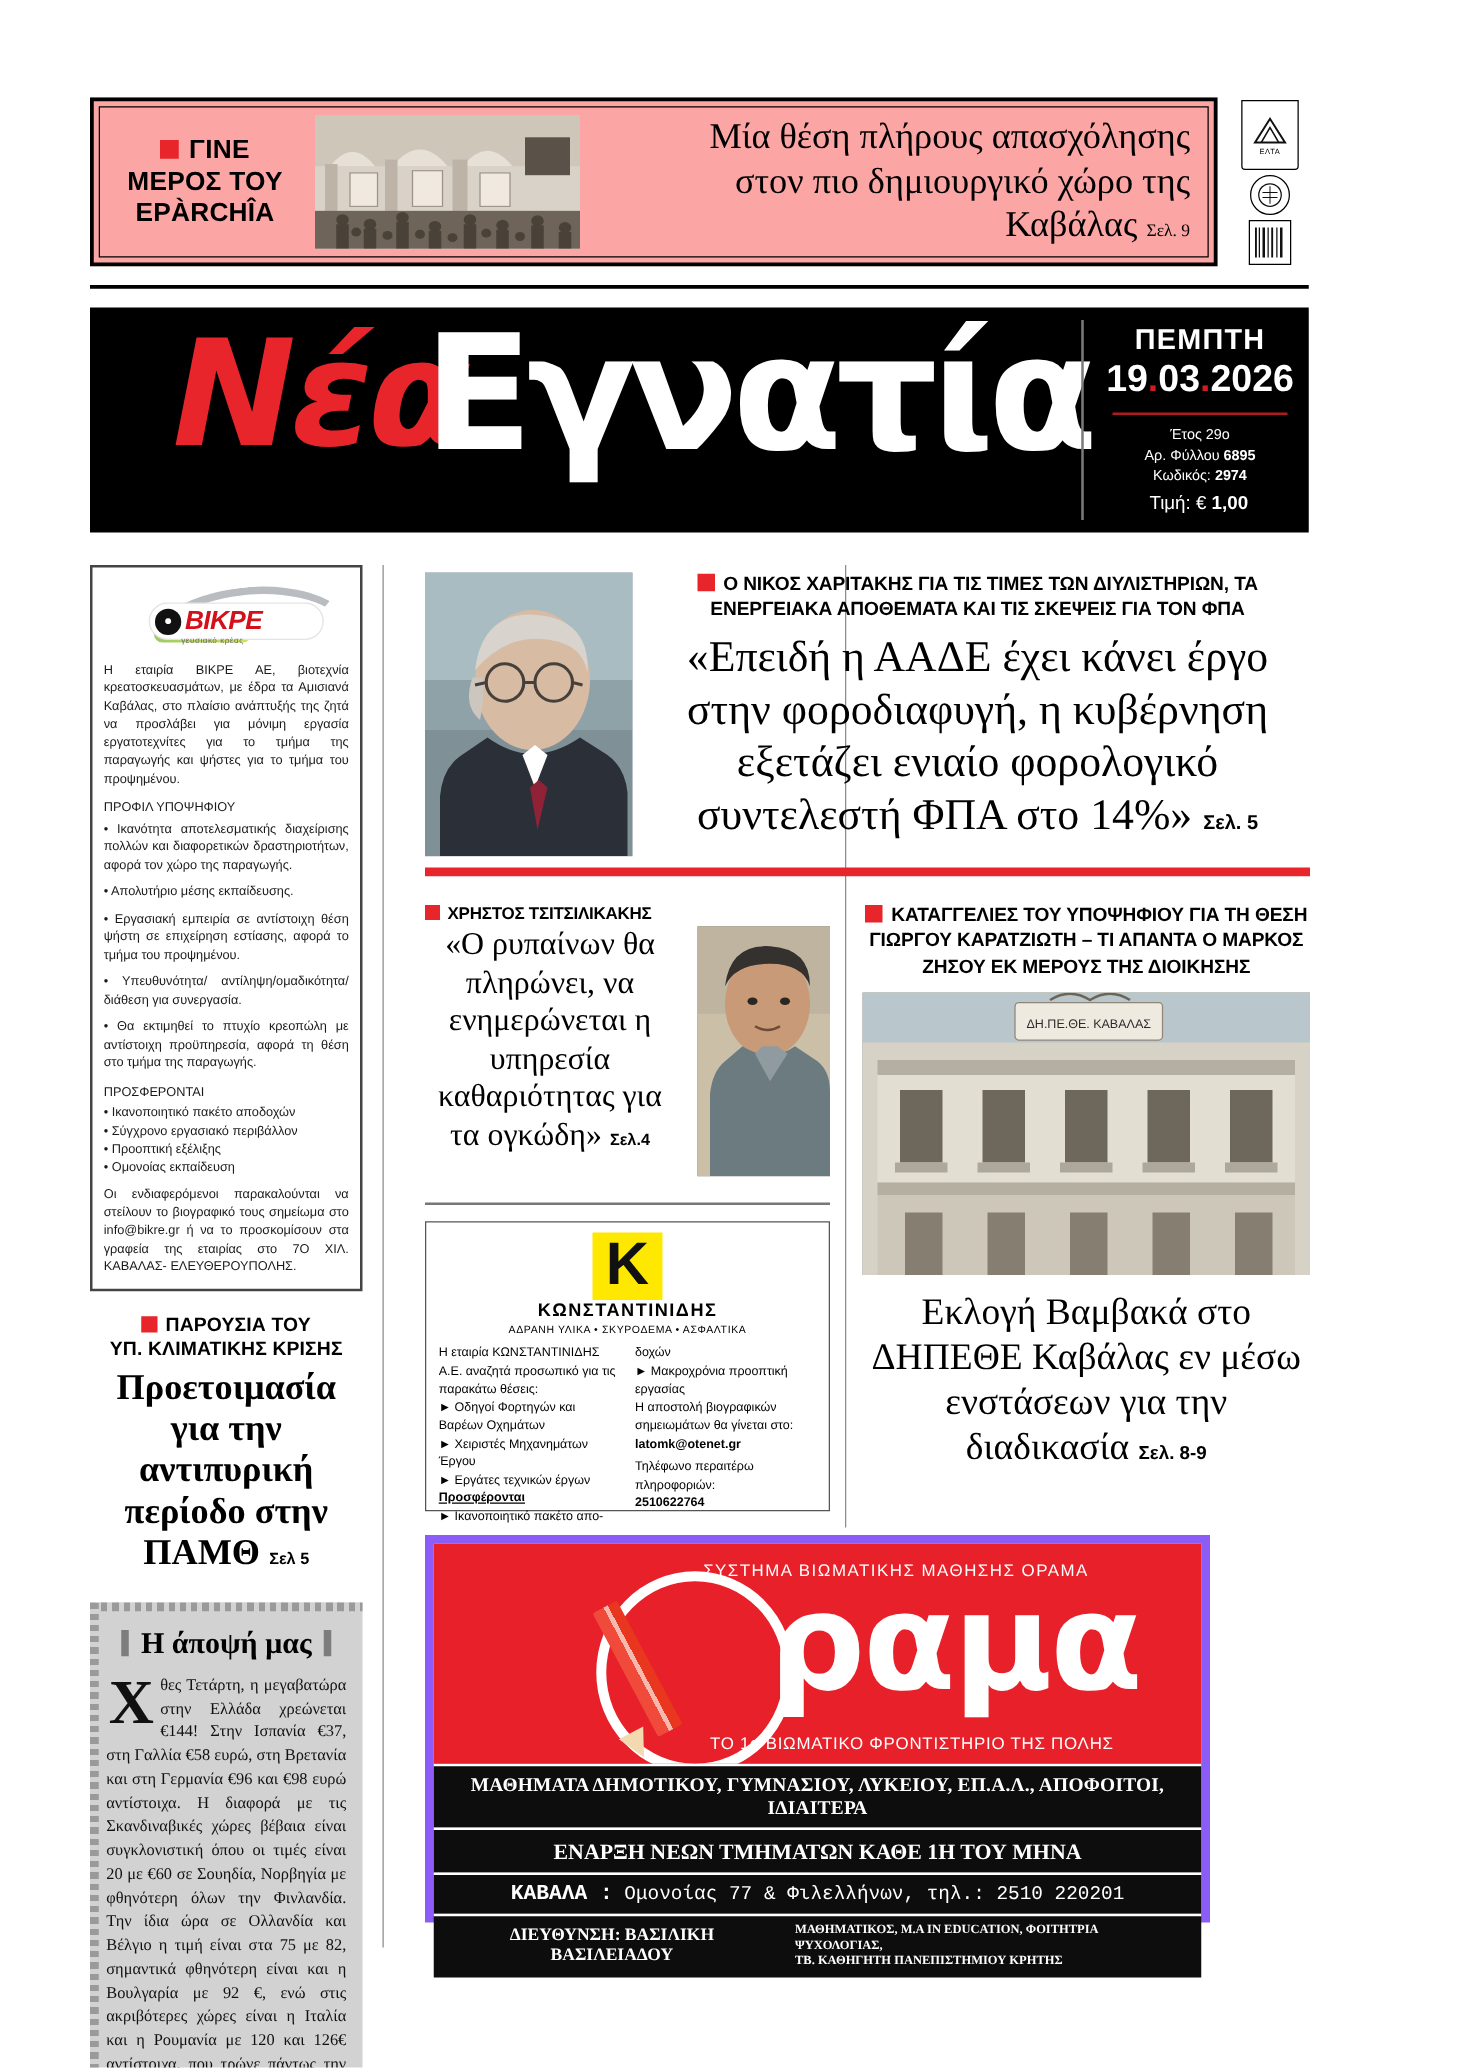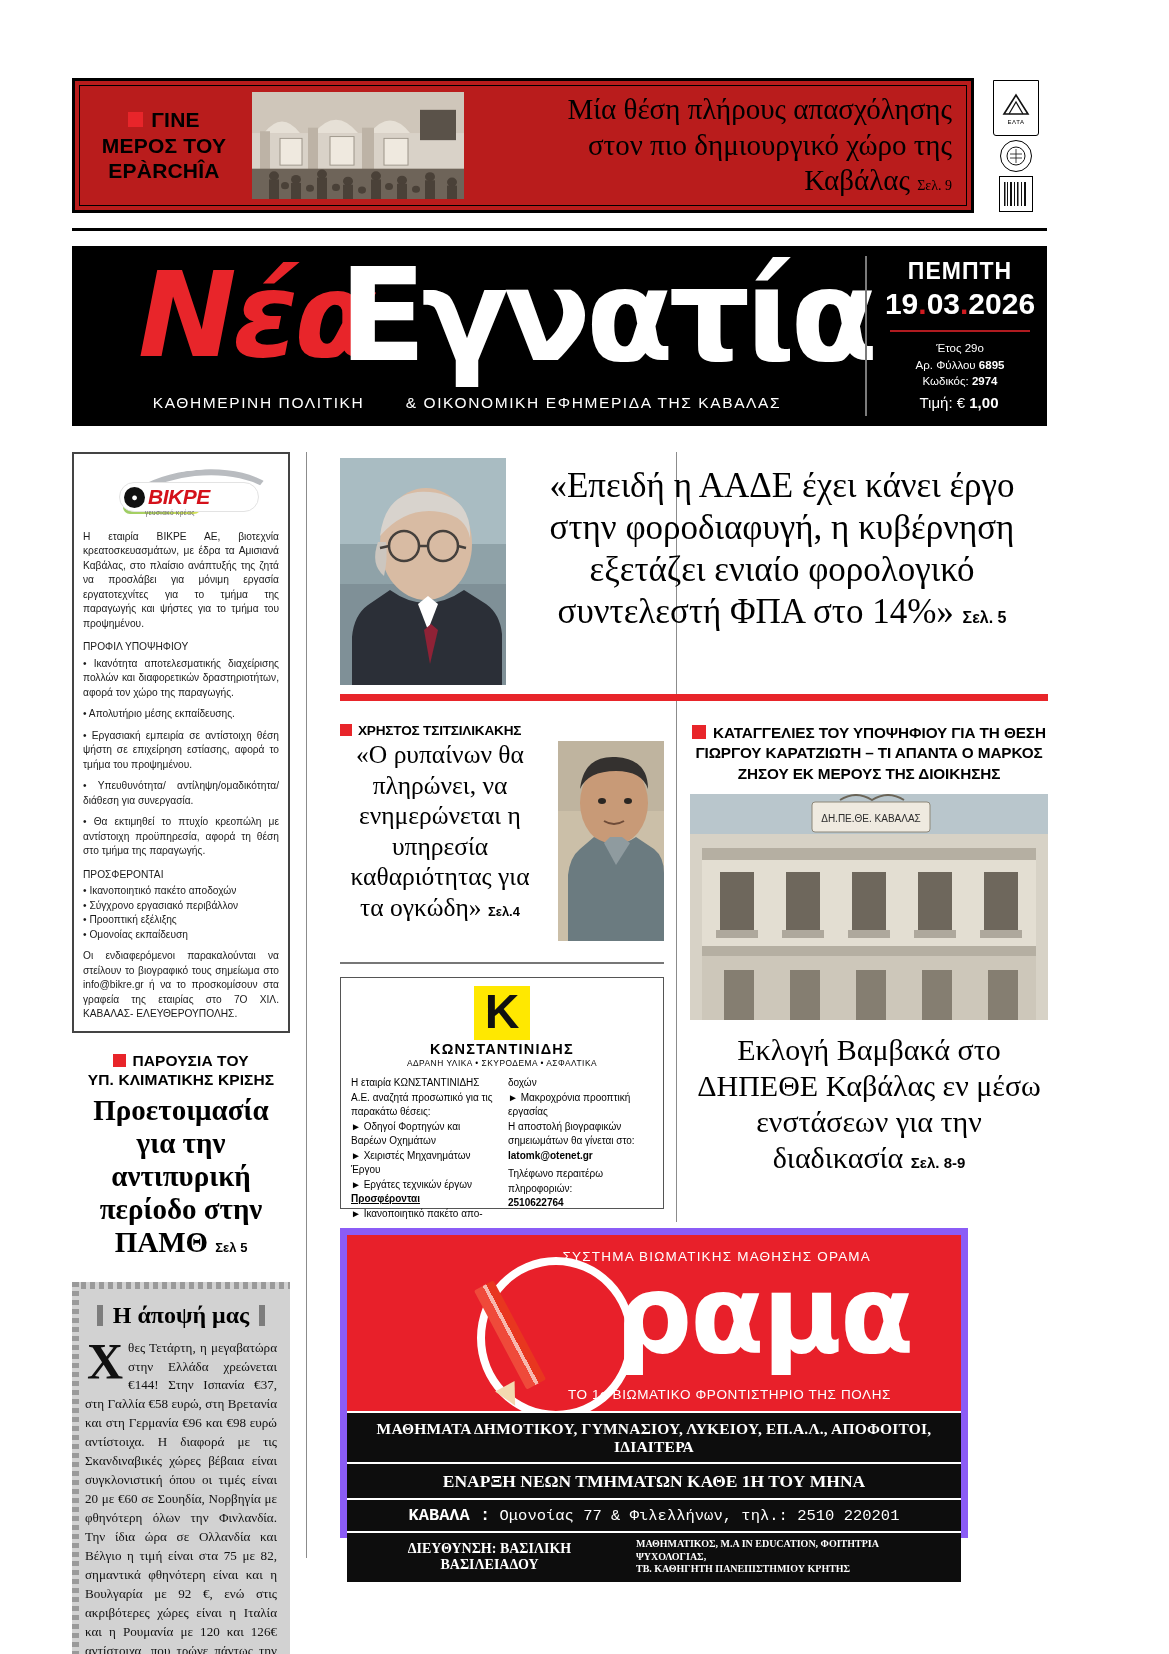--- a/index.html
+++ b/index.html
@@ -1,21 +1,21 @@
 <!DOCTYPE html>
 <html lang="el"><head>
 <meta charset="utf-8">
 <title>Νέα Εγνατία</title>
 <style>
   html,body{margin:0;padding:0;background:#ffffff;}
   body{width:1169px;height:1654px;font-family:"Liberation Sans",sans-serif;color:#000;position:relative;overflow:hidden;}
   .page{position:absolute;left:0;top:0;width:1169px;height:1654px;background:#fff;}
 
   
-  .topstrip{position:absolute;left:72px;top:78px;width:902px;height:135px;border:3px solid #000;box-sizing:border-box;background:#b91c1c;}
+  .topstrip{position:absolute;left:72px;top:78px;width:902px;height:135px;border:3px solid #000;box-sizing:border-box;background:#fca5a5;}
   .topstrip-inner{position:absolute;left:4px;top:4px;right:4px;bottom:4px;border:1px solid #000;box-sizing:border-box;display:flex;align-items:stretch;}
   .ts-left{width:168px;display:flex;flex-direction:column;justify-content:center;align-items:center;padding:4px 2px;box-sizing:border-box;}
   .ts-left .ln{font-weight:bold;font-size:21px;line-height:1.22;letter-spacing:.2px;text-align:center;white-space:nowrap;}
   .ts-left .ln1{display:flex;align-items:center;gap:8px;}
   .redsq{display:inline-block;width:15px;height:15px;background:#e8252a;}
   .ts-photo{width:212px;margin:6px 4px;background:#6d635c;position:relative;overflow:hidden;}
   .ts-right{flex:1;display:flex;flex-direction:column;justify-content:center;align-items:flex-end;padding:2px 14px 2px 10px;box-sizing:border-box;}
   .ts-right .hl{font-family:"Liberation Serif",serif;font-size:29px;line-height:1.22;text-align:right;white-space:nowrap;}
   .ts-right .sel{font-size:14px;font-family:"Liberation Serif",serif;}
   .elta{position:absolute;left:985px;top:80px;width:62px;height:132px;display:flex;flex-direction:column;align-items:center;gap:4px;}
@@ -216,25 +216,20 @@
     </div>
   </div>
 
   <div class="mastrule"></div>
   <div class="masthead">
     <div class="mast-left">
       <div class="mast-title">
         <div class="mast-nea">Νέα</div>
         <div class="mast-egn">Εγνατία</div>
       </div>
-      <div class="mast-sub">
-        <span>ΚΑΘΗΜΕΡΙΝΗ ΠΟΛΙΤΙΚΗ</span>
-        &nbsp;&nbsp;&nbsp;&nbsp;&nbsp;
-        <span>&amp; ΟΙΚΟΝΟΜΙΚΗ ΕΦΗΜΕΡΙΔΑ ΤΗΣ ΚΑΒΑΛΑΣ</span>
-      </div>
     </div>
     <div class="mast-div"></div>
     <div class="mast-right">
       <div class="mr-day">ΠΕΜΠΤΗ</div>
       <div class="mr-date">19<span class="dot">.</span>03<span class="dot">.</span>2026</div>
       <div class="mr-line"></div>
       <div class="mr-small">
         <div>Έτος  29ο</div>
         <div><span>Αρ. Φύλλου</span> <b>6895</b></div>
         <div><span>Κωδικός:</span> <b>2974</b></div>
@@ -314,20 +309,23 @@
       <path d="M84 172 l6 34 l8 -34 l-7 -6 z" fill="#8f2236"></path>
       <g fill="none" stroke="#45403c" stroke-width="2.5">
         <circle cx="64" cy="88" r="15"></circle>
           <circle cx="103" cy="88" r="15"></circle>
         <path d="M79 88 h9 M49 88 l-9 2 M118 88 l8 2"></path>
       </g>
     </svg>
   </div>
 
   <div class="mainhead">
+    <div class="mh-kicker">
+      <span class="redsq"></span><span>Ο ΝΙΚΟΣ ΧΑΡΙΤΑΚΗΣ ΓΙΑ ΤΙΣ ΤΙΜΕΣ ΤΩΝ ΔΙΥΛΙΣΤΗΡΙΩΝ, ΤΑ ΕΝΕΡΓΕΙΑΚΑ ΑΠΟΘΕΜΑΤΑ ΚΑΙ ΤΙΣ ΣΚΕΨΕΙΣ ΓΙΑ ΤΟΝ ΦΠΑ</span>
+    </div>
     <div class="mh-title">
       <span>«Επειδή η ΑΑΔΕ έχει κάνει έργο στην φοροδιαφυγή, η κυβέρνηση εξετάζει ενιαίο φορολογικό συντελεστή ΦΠΑ στο 14%»</span>
       <span style="font-size:16px;font-weight:bold;font-family:'Liberation Sans',sans-serif;">Σελ. 5</span>
     </div>
   </div>
 
   <div class="story2">
     <div class="s2-kick">
       <span class="redsq"></span><span>ΧΡΗΣΤΟΣ ΤΣΙΤΣΙΛΙΚΑΚΗΣ</span>
     </div>

